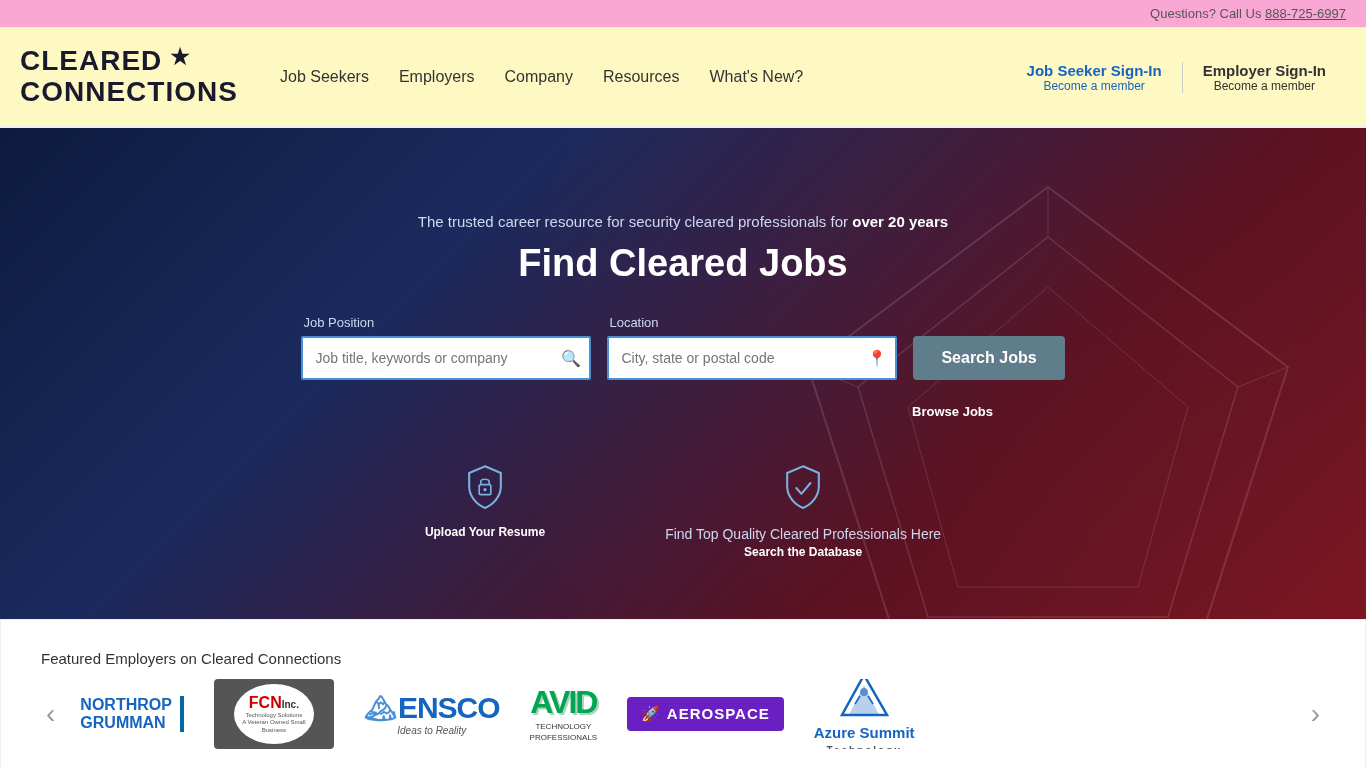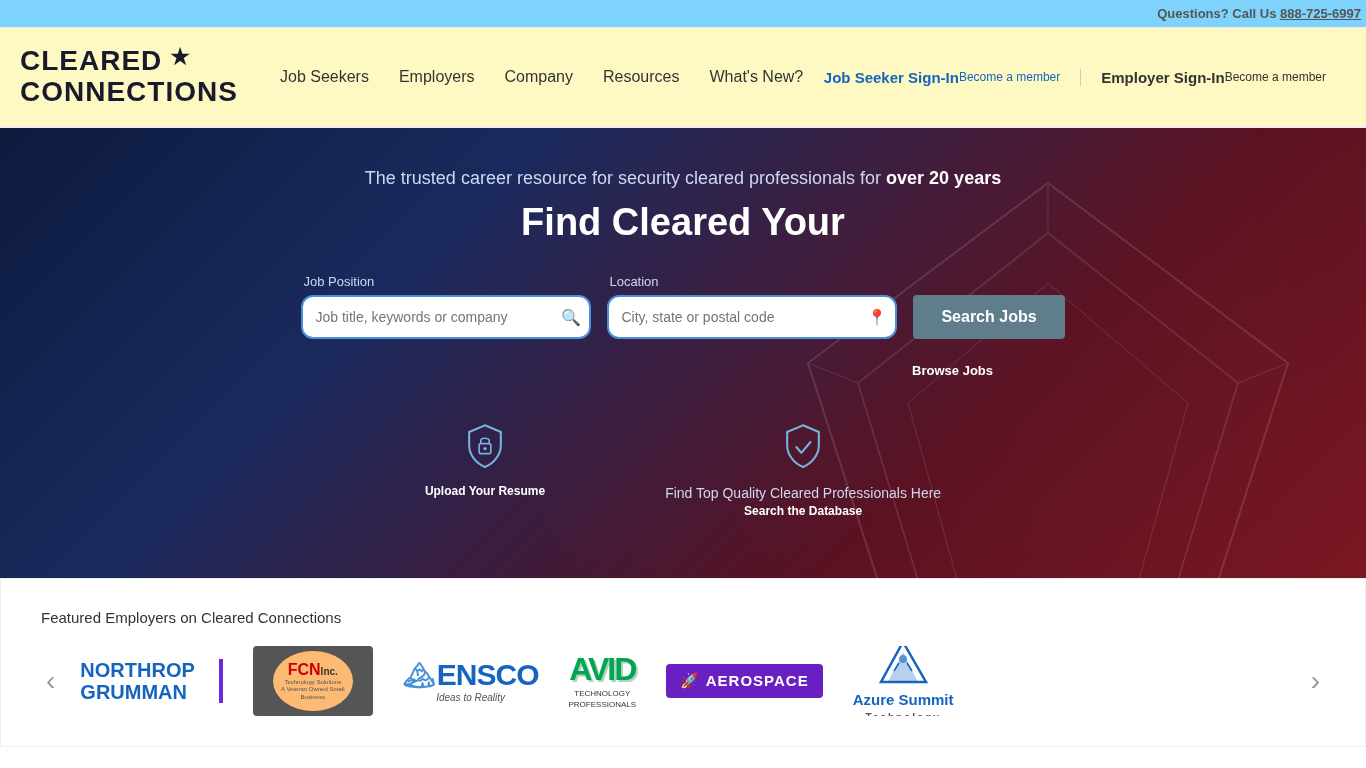--- a/index.html
+++ b/index.html
@@ -1,26 +1,25 @@
 <!DOCTYPE html>
 <html><head>
   <meta charset="utf-8">
   <style>
     * { margin: 0; padding: 0; box-sizing: border-box; }
     body { font-family: Arial, sans-serif; font-size: 14px; color: #333; width: 1366px; overflow-x: hidden; }
 
     
     .top-bar {
-      background: #7dd3fc;
+      background: #f9a8d4;
       text-align: right;
-      padding: 6px 5px;
+      padding: 6px 20px;
       font-size: 13px;
       color: #555;
       border-bottom: 1px solid #eee;
-      font-weight: bold;
     }
     .top-bar a { color: #555; text-decoration: underline; }
 
     
     .header {
       background: #fef9c3;
       display: flex;
       align-items: center;
       padding: 10px 20px;
       border-bottom: 2px solid #eee;
@@ -59,21 +58,21 @@
       font-size: 16px;
       font-weight: 500;
     }
     .header-auth {
       display: flex;
       align-items: center;
       gap: 0;
     }
     .auth-section {
       display: flex;
-      flex-direction: row;
+      flex-direction: column;
       align-items: center;
       padding: 0 20px;
     }
     .auth-section:first-child {
       border-right: 1px solid #ccc;
     }
     .auth-signin {
       font-size: 15px;
       font-weight: bold;
       color: #1565c0;
@@ -96,24 +95,25 @@
     }
     .hero-bg-pattern {
       position: absolute;
       top: 0; left: 0; right: 0; bottom: 0;
       opacity: 0.15;
       background-image: 
         radial-gradient(circle at 80% 50%, rgba(255,255,255,0.1) 0%, transparent 60%);
     }
     .hero-subtitle {
       color: #cdd8f0;
-      font-size: 18px;
+      font-size: 15px;
       margin-bottom: 12px;
       position: relative;
       z-index: 1;
+      margin-top: 45px;
     }
     .hero-subtitle strong { color: #fff; }
     .hero-title {
       color: #fff;
       font-size: 38px;
       font-weight: 900;
       margin-bottom: 30px;
       position: relative;
       z-index: 1;
     }
@@ -141,21 +141,21 @@
     }
     .search-input-wrap {
       position: relative;
       display: flex;
       align-items: center;
     }
     .search-input {
       width: 290px;
       height: 44px;
       border: 2px solid #4a90d9;
-      border-radius: 12px;
+      border-radius: 2px;
       padding: 0 40px 0 12px;
       font-size: 14px;
       color: #555;
       outline: none;
     }
     .search-input-icon {
       position: absolute;
       right: 10px;
       color: #4a90d9;
       font-size: 16px;
@@ -218,21 +218,21 @@
     
     .employers-section {
       background: #fff;
       padding: 30px 40px;
       border: 1px solid #eee;
       margin: 0;
     }
     .employers-title {
       font-size: 15px;
       color: #333;
-      margin-bottom: 20px;
+      margin-bottom: 12px;
       font-weight: normal;
     }
     .employers-carousel {
       display: flex;
       align-items: center;
       gap: 20px;
     }
     .carousel-btn {
       background: none;
       border: none;
@@ -252,27 +252,27 @@
     .employer-logo {
       height: 70px;
       display: flex;
       align-items: center;
       justify-content: center;
       flex-shrink: 0;
     }
 
     
     .logo-northrop {
-      font-size: 20px;
+      font-size: 16px;
       font-weight: 900;
       color: #1565c0;
       text-transform: uppercase;
       line-height: 1.1;
-      border-right: 4px solid #6d28d9;
-      padding-right: 24px;
+      border-right: 4px solid #0369a1;
+      padding-right: 8px;
     }
     .logo-azure {
       display: flex;
       flex-direction: column;
       align-items: center;
     }
 
     
     .hero-polygon {
       position: absolute;
@@ -334,21 +334,21 @@
     <line x1="400" y1="470" x2="370" y2="440" stroke="white" stroke-width="1"></line>
     <line x1="100" y1="470" x2="130" y2="440" stroke="white" stroke-width="1"></line>
     <line x1="10" y1="190" x2="60" y2="210" stroke="white" stroke-width="1"></line>
   </svg>
 
   <div class="hero-bg-pattern"></div>
 
   <p class="hero-subtitle">
     <span>The trusted career resource for security cleared professionals for</span> <strong>over 20 years</strong>
   </p>
-  <h1 class="hero-title">Find Cleared Your</h1>
+  <h1 class="hero-title">Find Cleared Jobs</h1>
 
   <div class="search-form">
     <div class="search-field">
       <span class="search-label">Job Position</span>
       <div class="search-input-wrap">
         <input class="search-input" type="text" placeholder="Job title, keywords or company" style="">
         <span class="search-input-icon">🔍</span>
       </div>
     </div>
 
@@ -401,21 +401,21 @@
     <div class="employers-logos">
 
       <div class="employer-logo">
         <div class="logo-northrop">
           NORTHROP<br>GRUMMAN
         </div>
       </div>
 
       <div class="employer-logo">
         <div style="background:#555;border-radius:4px;width:120px;height:70px;display:flex;align-items:center;justify-content:center;">
-          <div style="background:#fdba74;border-radius:50%;width:80px;height:60px;display:flex;align-items:center;justify-content:center;flex-direction:column;">
+          <div style="background:#ffffff;border-radius:50%;width:80px;height:60px;display:flex;align-items:center;justify-content:center;flex-direction:column;">
             <div style="font-size:16px;font-weight:900;color:#c00;">FCN<span style="font-size:10px;color:#333;">Inc.</span></div>
             <div style="font-size:6px;color:#555;text-align:center;line-height:1.2;">Technology Solutions<br>A Veteran Owned Small Business</div>
           </div>
         </div>
       </div>
 
       <div class="employer-logo">
         <div style="text-align:center;">
           <div style="font-size:30px;font-weight:900;color:#1565c0;letter-spacing:-1px;display:flex;align-items:center;">
             <span style="color:#4a90d9;font-size:26px;margin-right:2px;">🏔</span>ENSCO

